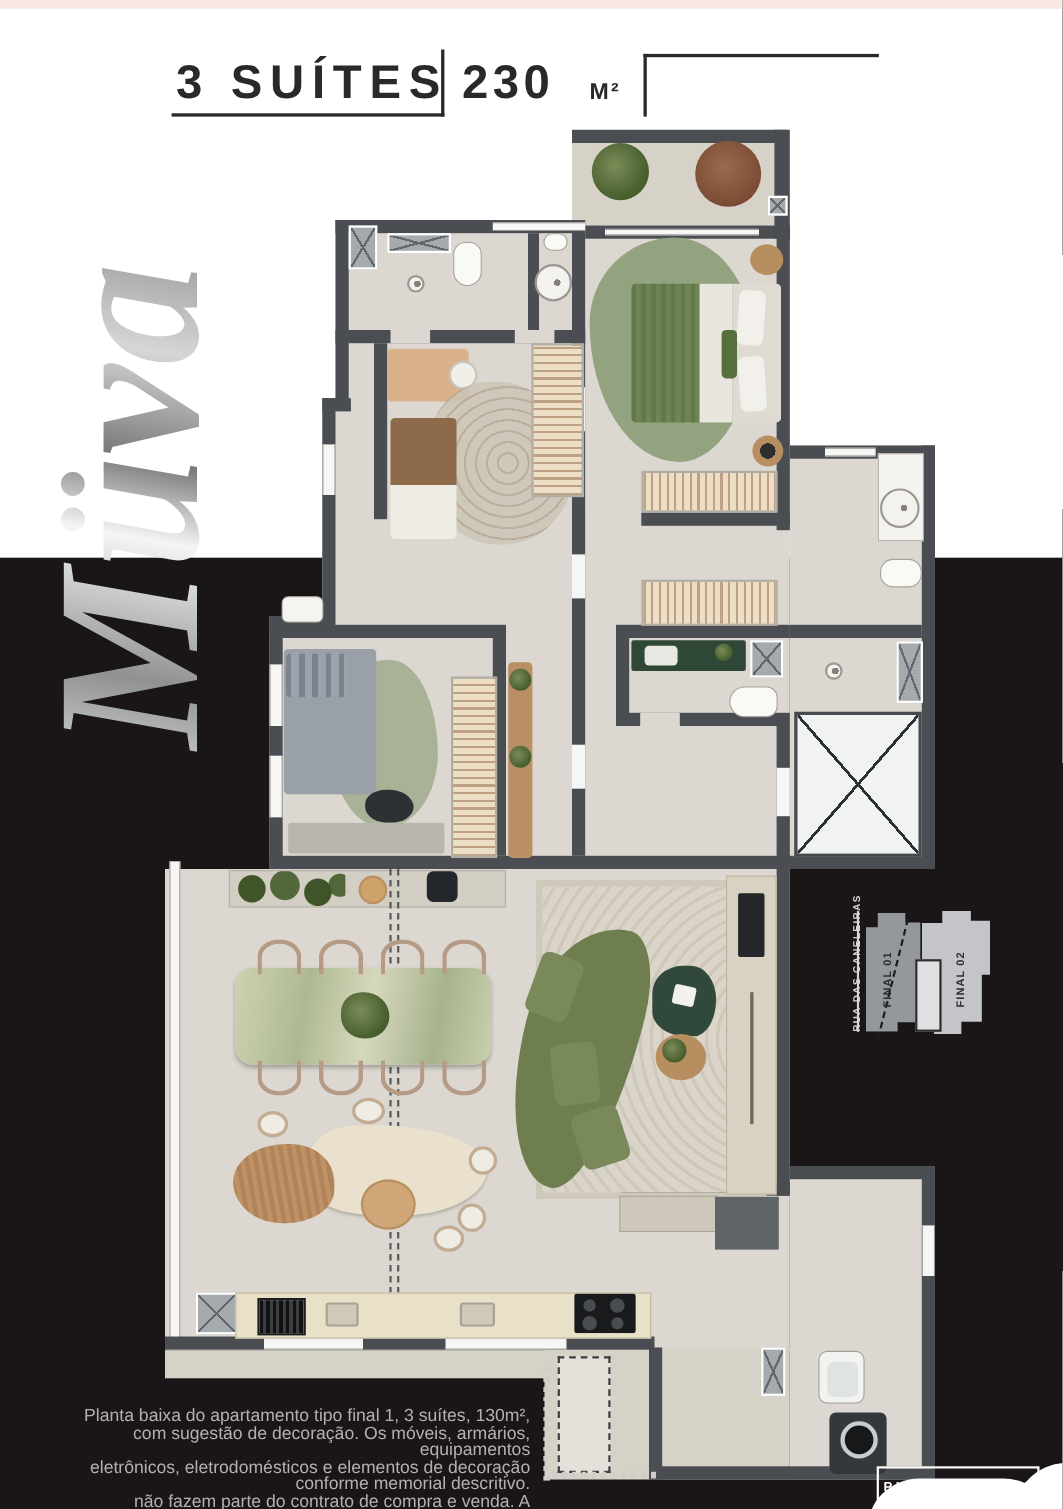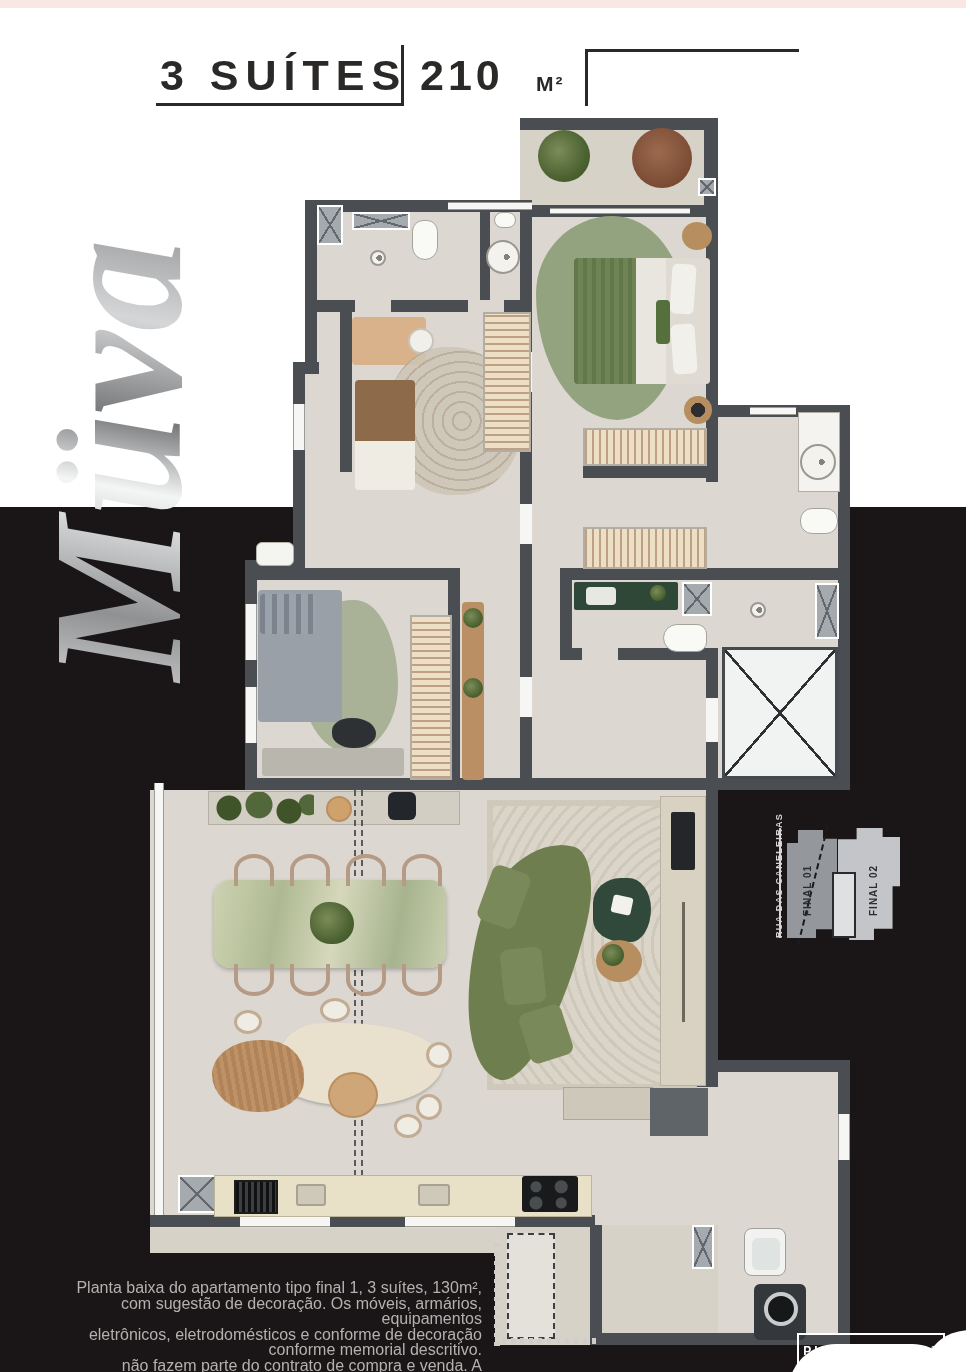--- a/index.html
+++ b/index.html
@@ -39,21 +39,21 @@
 
 <div id="canvas">
 
   <div style="left:0;top:0;width:966px;height:8px;background:#f8e7e3;"></div>
   <div style="left:0;top:507px;width:966px;height:865px;background:#1a1617;"></div>
 
   <div style="left:0;top:0;width:966px;height:115px;">
     <div class="hdr" style="left:160px;top:51px;">3 SUÍTES</div>
     <div class="hline" style="left:401px;top:45px;width:3px;height:61px;"></div>
     <div class="hline" style="left:156px;top:103px;width:248px;height:3px;"></div>
-    <div class="hdr" style="left:420px;top:51px;letter-spacing:4px;">210</div>
+    <div class="hdr" style="left:420px;top:51px;letter-spacing:4px;">230</div>
     <div class="hdr" style="left:536px;top:72px;font-size:21px;letter-spacing:2px;">M²</div>
     <div class="hline" style="left:585px;top:49px;width:214px;height:3px;"></div>
     <div class="hline" style="left:585px;top:49px;width:3px;height:57px;"></div>
   </div>
 
   <div style="left:118px;top:460px;width:520px;height:200px;transform:translate(-50%,-50%) rotate(-90deg);
               font-family:'Liberation Serif',serif;font-style:italic;font-weight:bold;font-size:185px;line-height:200px;text-align:center;
               background:linear-gradient(100deg,#ececec 0%,#8f9193 22%,#f4f5f5 45%,#77797b 58%,#d4d6d7 76%,#85878a 100%);
               -webkit-background-clip:text;background-clip:text;color:transparent;">Müva</div>
 
@@ -260,21 +260,21 @@
     <div style="left:88px;top:16px;width:62px;height:112px;background:#c3c5c8;
          clip-path:polygon(0 10%,30% 10%,30% 0,72% 0,72% 8%,100% 8%,100% 52%,88% 52%,88% 90%,58% 90%,58% 100%,18% 100%,18% 92%,0 92%);"></div>
     <div style="left:82px;top:60px;width:24px;height:66px;background:#dfe0e1;border:2px solid #2a2a2a;"></div>
     <div class="rot kp-label" style="left:52px;top:104px;transform:rotate(-90deg);">FINAL 01</div>
     <div class="rot kp-label" style="left:118px;top:104px;transform:rotate(-90deg);">FINAL 02</div>
   </div>
 
   <div style="left:62px;top:1280px;width:420px;text-align:right;color:#b5b1ae;font-size:16px;line-height:15.5px;">
     <div style="position:static;">Planta baixa do apartamento tipo final 1, 3 suítes, 130m²,</div>
     <div style="position:static;">com sugestão de decoração. Os móveis, armários, equipamentos</div>
-    <div style="position:static;">eletrônicos, eletrodomésticos e conforme de decoração</div>
+    <div style="position:static;">eletrônicos, eletrodomésticos e elementos de decoração</div>
     <div style="position:static;">conforme memorial descritivo.</div>
     <div style="position:static;">não fazem parte do contrato de compra e venda. A unidade será entregue</div>
   </div>
 
   <div style="left:797px;top:1333px;width:148px;height:46px;border:2px solid #ffffff;color:#ffffff;
               font-size:12px;font-weight:bold;letter-spacing:3px;text-align:center;padding-top:9px;">
     <span style="position:static;">PLANTA TIPO 1°</span>
   </div>
   <div style="left:788px;top:1344px;width:172px;height:70px;background:#ffffff;border-radius:48px 48px 0 0;"></div>
   <div style="left:922px;top:1330px;width:95px;height:95px;background:#ffffff;border-radius:50%;"></div>

